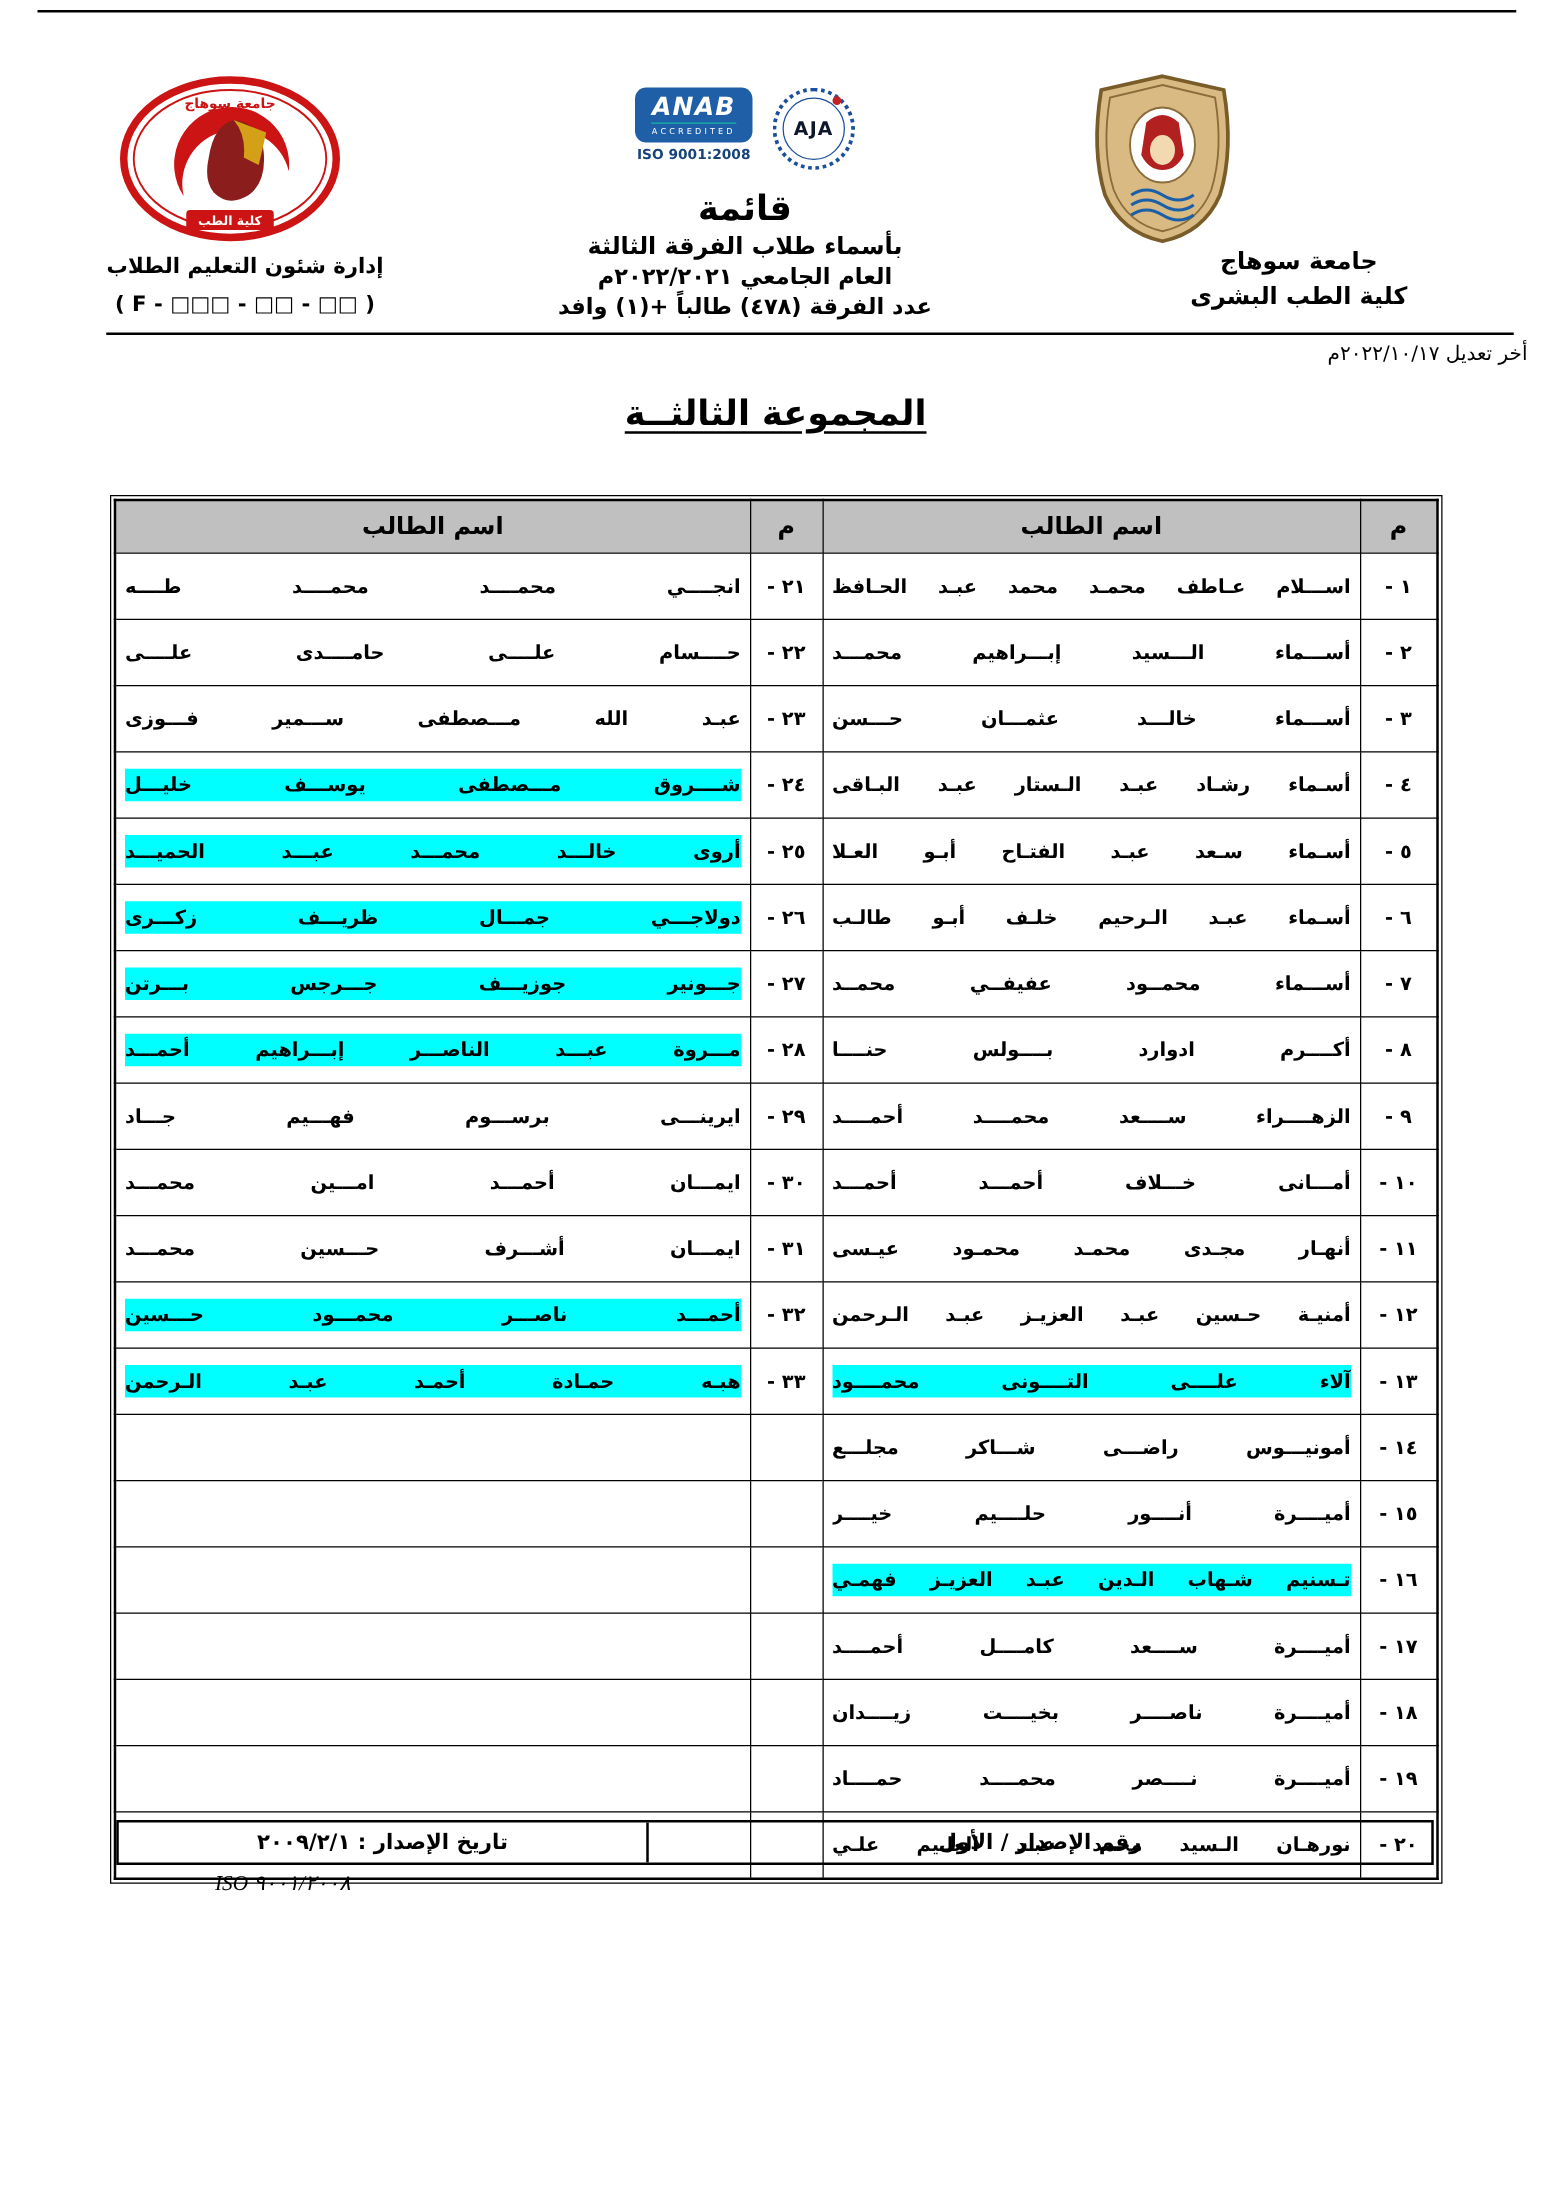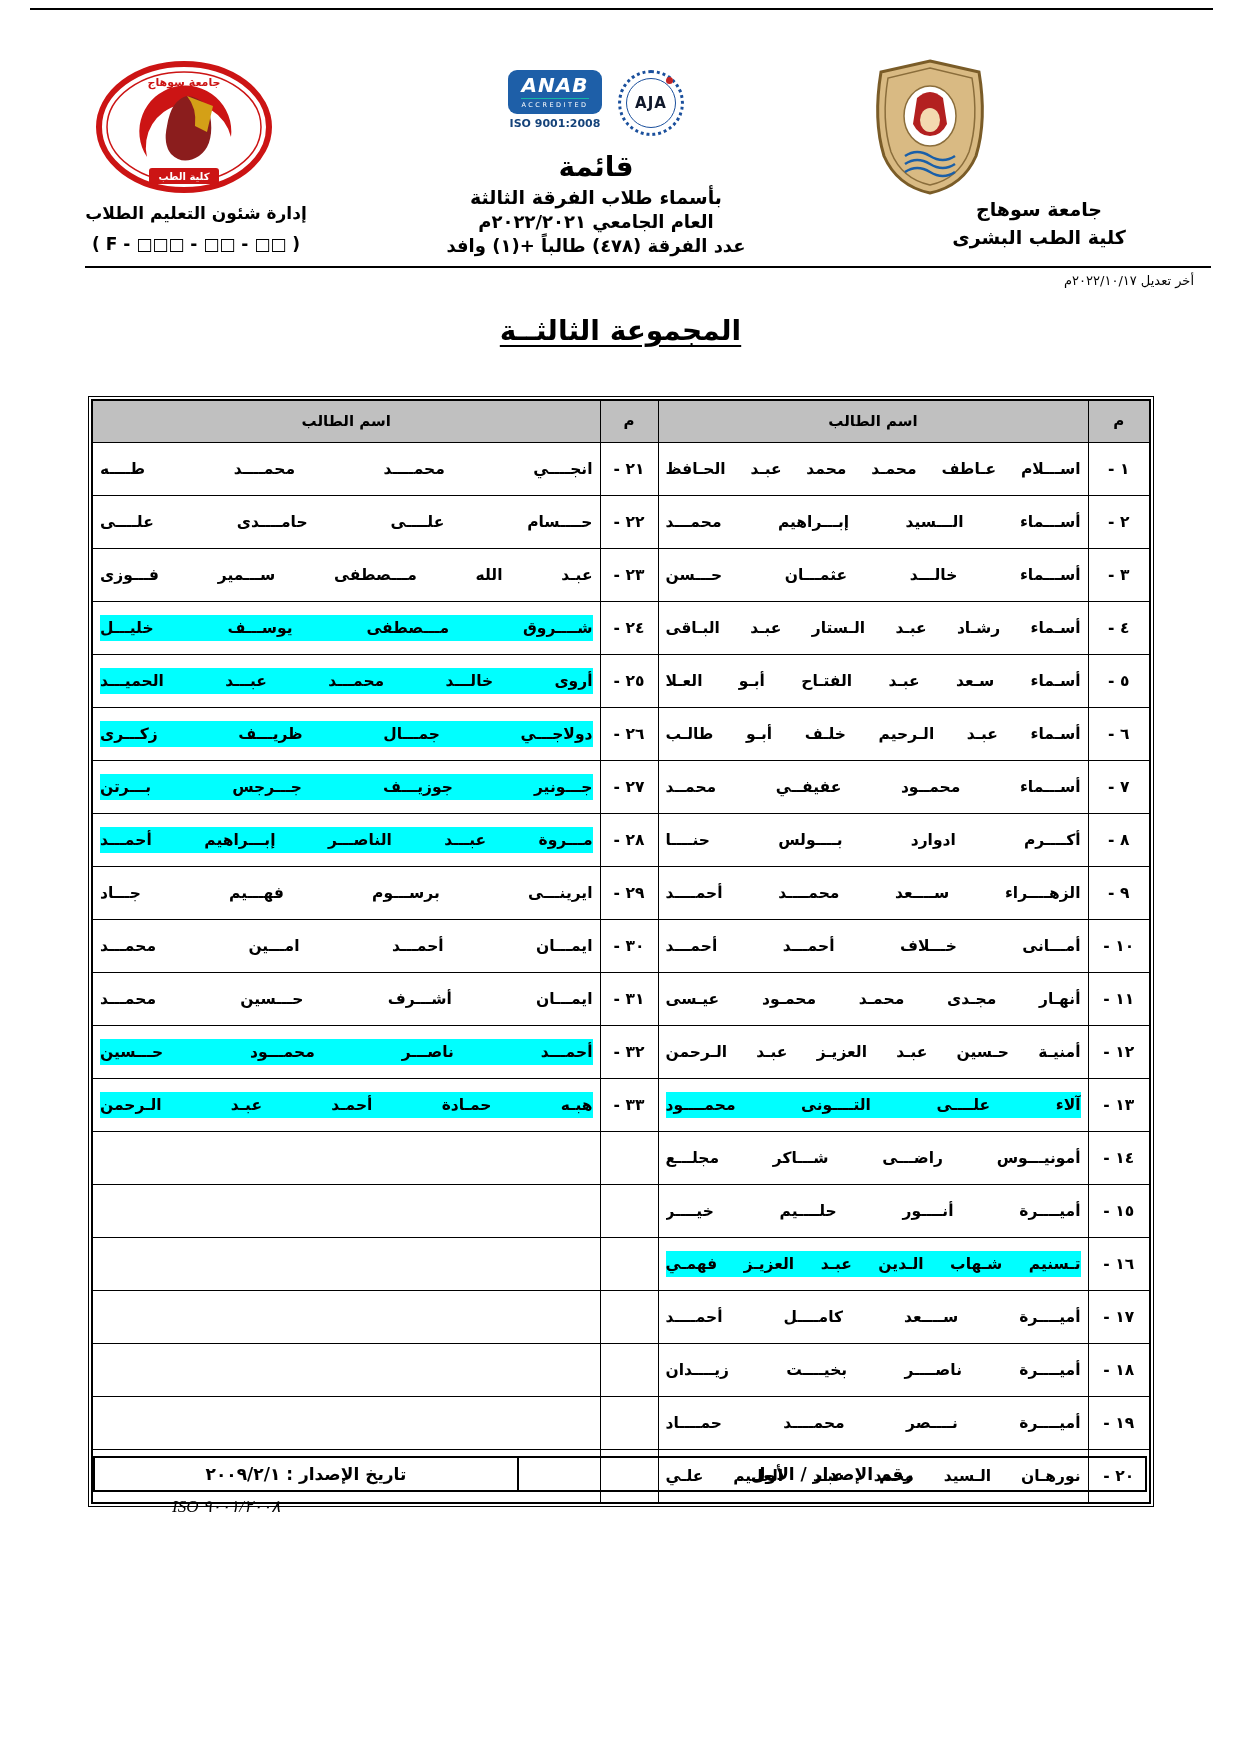--- a/index.html
+++ b/index.html
@@ -33,32 +33,32 @@
   .hdr-center .t1 { font-weight:bold; font-size:28px; margin-top:4px; }
   .hdr-center .t2 { font-weight:bold; font-size:19px; margin-top:3px; }
   .hdr-center .t3 { font-weight:bold; font-size:18px; margin-top:3px; }
   .hdr-center .t4 { font-weight:bold; font-size:18px; margin-top:3px; }
 
   .hdr-right-logo { position:absolute; right:248px; top:58px; width:126px; height:138px; }
   .hdr-right-text { position:absolute; right:84px; top:196px; width:236px; text-align:center;
                     font-weight:bold; font-size:19px; line-height:1.45; direction:rtl; }
 
   .hdr-divider { position:absolute; top:266px; left:85px; right:30px; border-top:2px solid #000; }
-  .last-mod { position:absolute; top:273px; right:47px; font-size:13px; direction:rtl; }
+  .last-mod { position:absolute; top:273px; right:19px; font-size:16px; direction:rtl; }
 
   .group-title { position:absolute; top:314px; left:0; width:100%; text-align:center;
                  font-size:28px; font-weight:bold; direction:rtl; }
   .group-title span { text-decoration:underline; text-underline-offset:5px; }
 
   
   .tbl-wrap { position:absolute; left:88px; top:396px; width:1066px;
               border:1.5px solid #000; padding:2px; background:#fff; }
   table.students { width:100%; border-collapse:collapse; direction:rtl; border:2px solid #000; table-layout:fixed; }
   table.students th, table.students td { border:1px solid #000; }
-  table.students th { background:#c0c0c0; height:42px; font-size:15px; font-weight:bold; text-align:center; }
+  table.students th { background:#c0c0c0; height:42px; font-size:19px; font-weight:bold; text-align:center; }
   table.students td { height:40px; font-weight:bold; font-size:15.5px; vertical-align:middle; }
   td.num { text-align:center; padding:0 4px; white-space:nowrap; font-size:16px; }
   td.namecell { padding:13px 7px; }
   .nm { display:block; width:100%; line-height:26px; text-align:justify; text-align-last:justify;
         direction:rtl; white-space:nowrap; overflow:hidden; }
   .nm.hl { background:#00ffff; }
 
   
   .footer-row { position:absolute; left:93px; top:1456px; width:1054px; height:36px;
                 display:flex; direction:rtl; border:2px solid #000; font-weight:bold; font-size:17px; }

